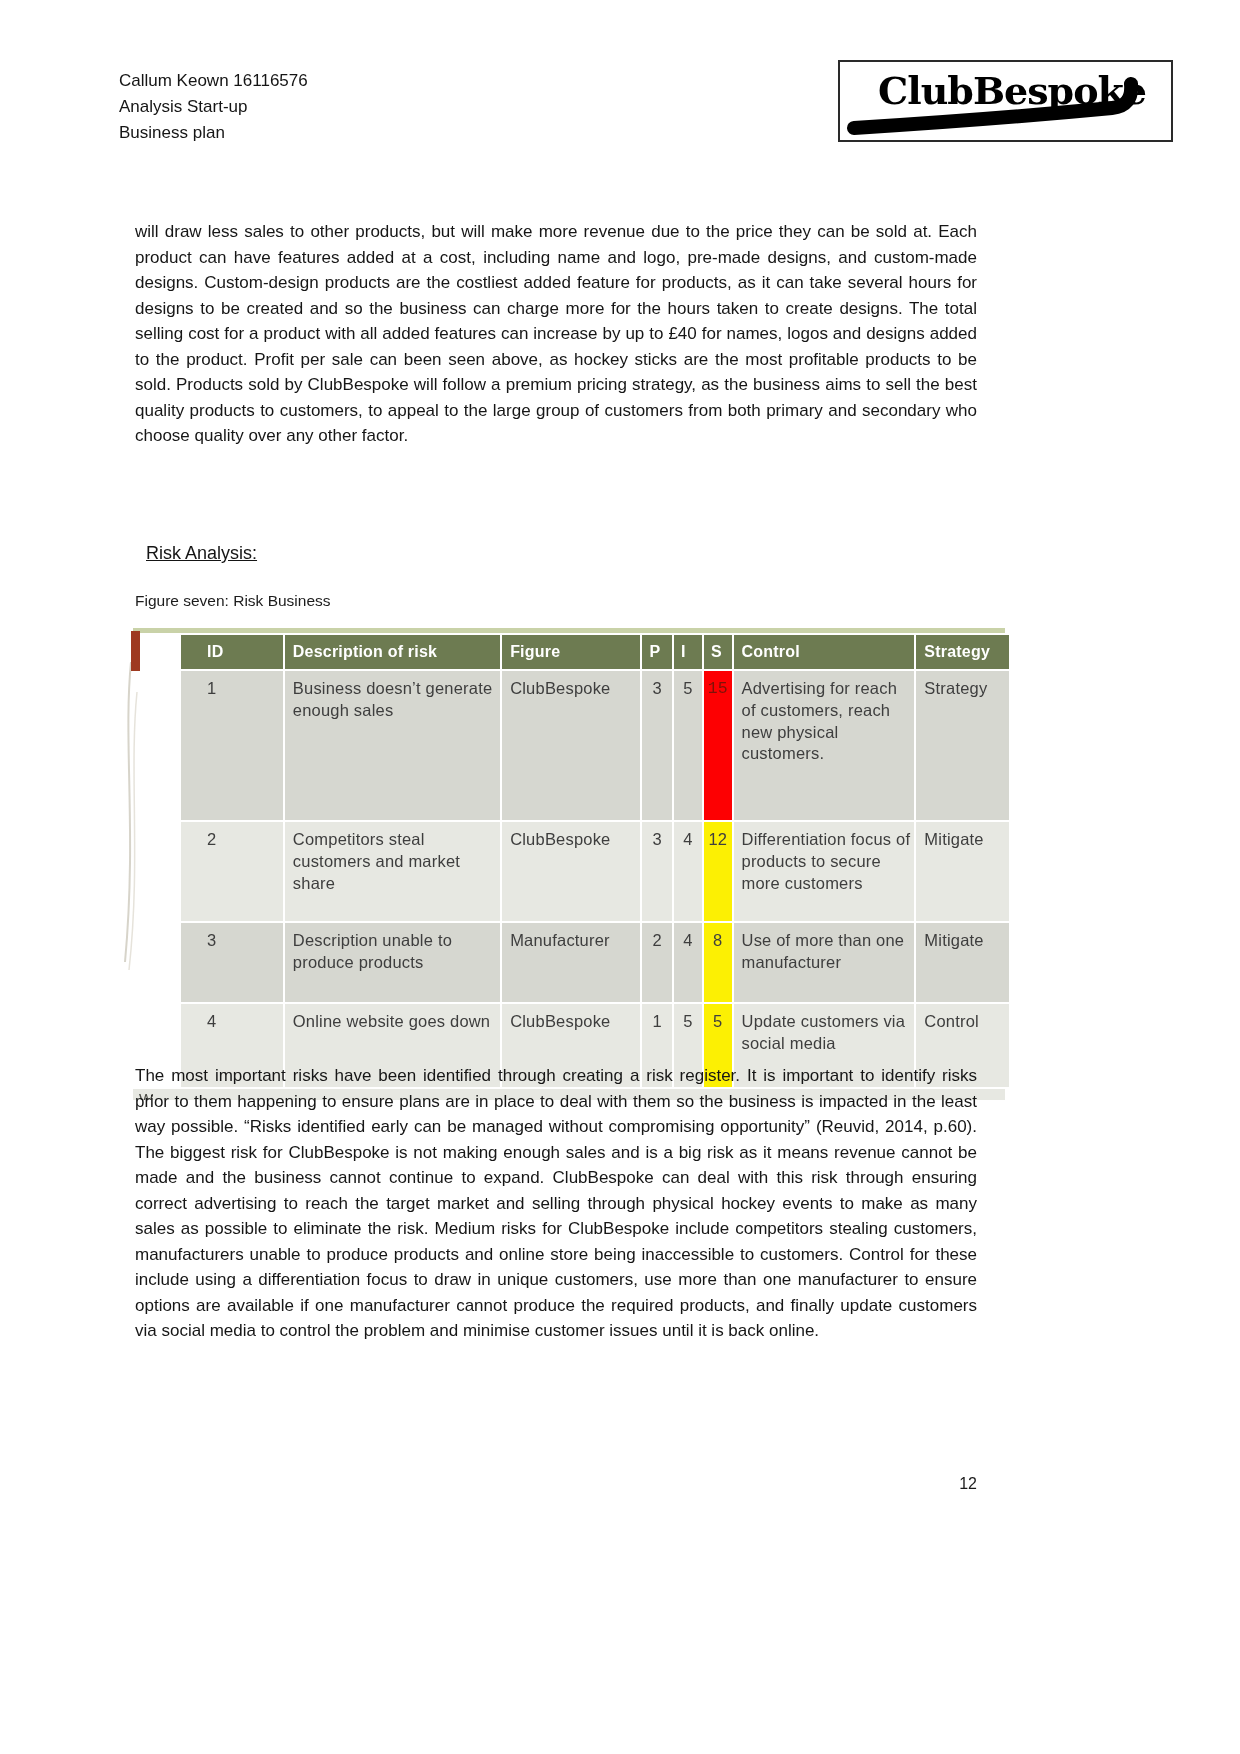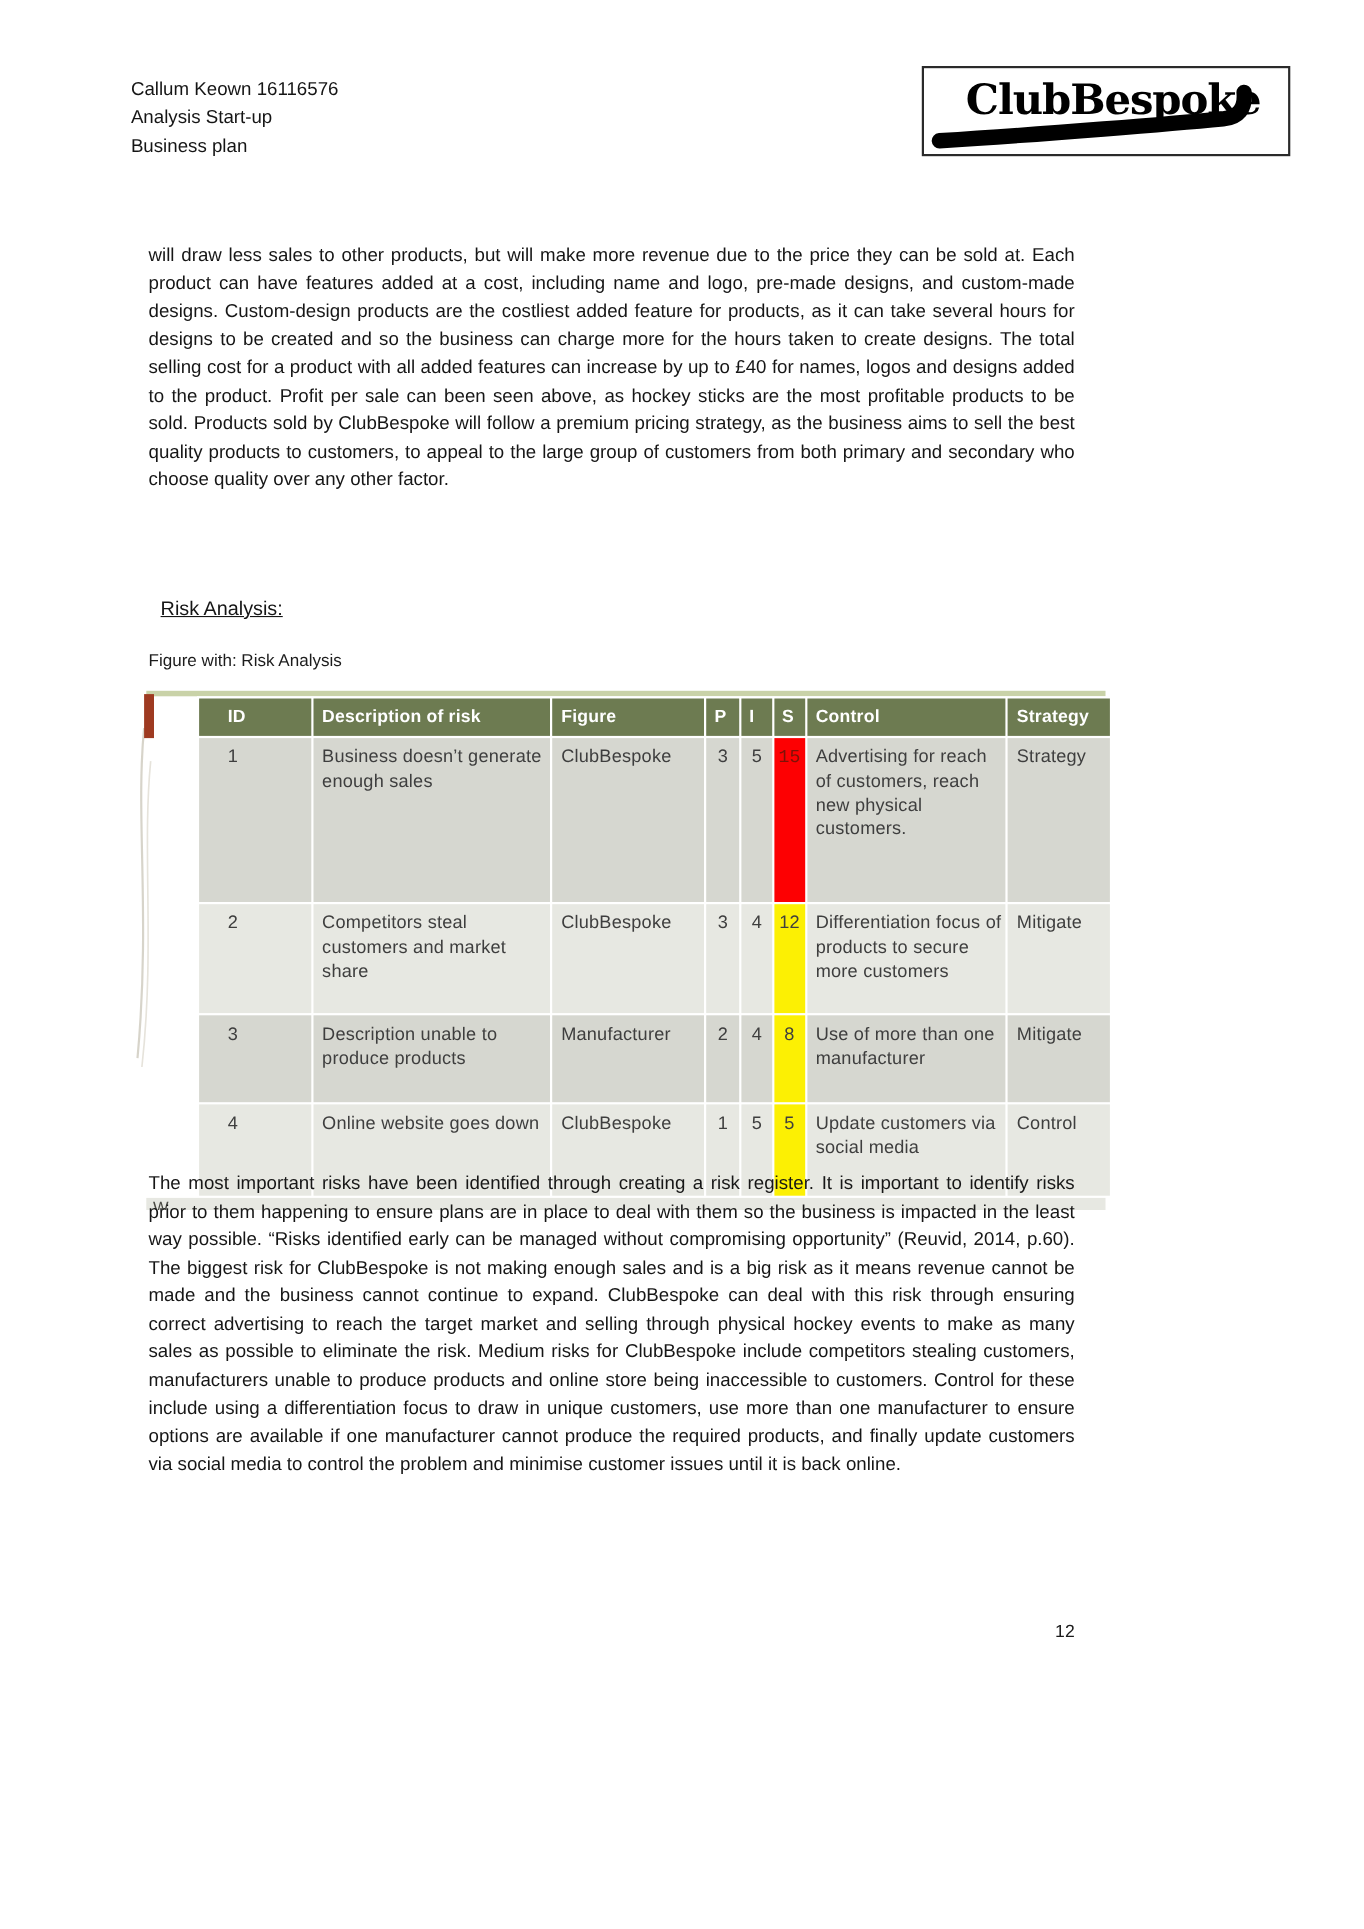--- a/index.html
+++ b/index.html
@@ -114,21 +114,21 @@
   <div class="logo-box">
     <svg class="logo-swoosh" width="331" height="78" viewBox="0 0 331 78">
       <path d="M 14 66 C 110 60, 230 50, 272 46 Q 293 44 291 22" fill="none" stroke="#000000" stroke-width="14" stroke-linecap="round"></path>
     </svg>
     <div class="logo-text">ClubBespoke</div>
   </div>
 
   <div class="para para1">will draw less sales to other products, but will make more revenue due to the price they can be sold at. Each product can have features added at a cost, including name and logo, pre-made designs, and custom-made designs. Custom-design products are the costliest added feature for products, as it can take several hours for designs to be created and so the business can charge more for the hours taken to create designs. The total selling cost for a product with all added features can increase by up to £40 for names, logos and designs added to the product. Profit per sale can been seen above, as hockey sticks are the most profitable products to be sold. Products sold by ClubBespoke will follow a premium pricing strategy, as the business aims to sell the best quality products to customers, to appeal to the large group of customers from both primary and secondary who choose quality over any other factor.</div>
 
   <div class="section-heading">Risk Analysis:</div>
-  <div class="fig-caption">Figure with: Risk Analysis</div>
+  <div class="fig-caption">Figure seven: Risk Business</div>
 
   <div class="table-wrap">
     <svg class="stem-decor" width="28" height="320" viewBox="0 0 28 320">
       <path d="M14 10 C 6 90, 20 180, 8 310" fill="none" stroke="#b7b19e" stroke-width="2" opacity="0.55"></path>
       <path d="M20 40 C 12 120, 24 210, 12 318" fill="none" stroke="#c7c2b0" stroke-width="1.5" opacity="0.45"></path>
     </svg>
     <div class="tbl-top-strip"></div>
     <div class="accent-red-bar"></div>
     <table class="risk">
       <colgroup>

